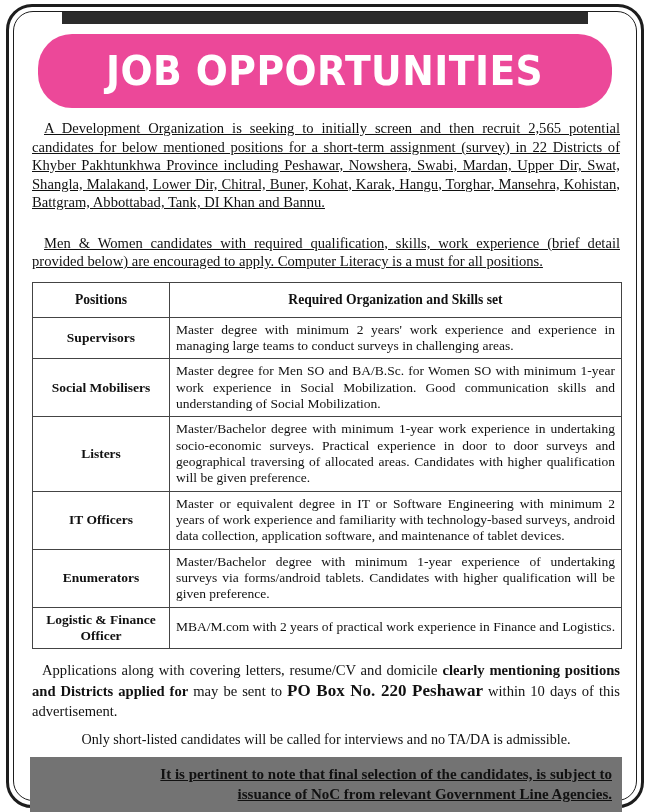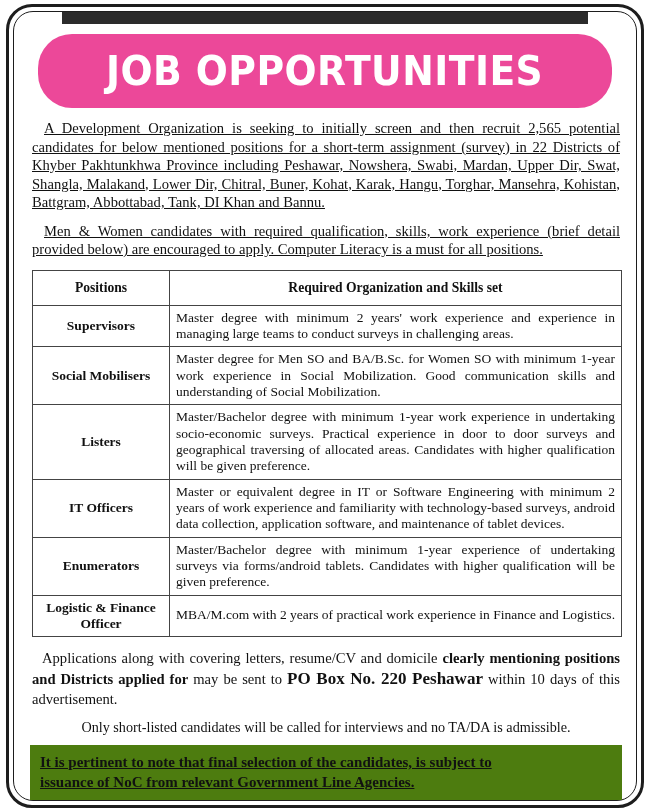--- a/index.html
+++ b/index.html
@@ -92,21 +92,21 @@
   
   .intro {
     margin: 11px 8px 0 10px;
     font-size: 14.6px;
     line-height: 1.27;
     text-align: justify;
     text-indent: 12px;
     text-decoration: underline;
   }
   .intro.second {
-    margin-top: 10px;
+    margin-top: 22px;
   }
 
   
   table.jobs {
     margin: 11px 6px 0 10px;
     width: calc(100% - 16px);
     border-collapse: collapse;
     border: 1.3px solid #333333;
     font-size: 13.5px;
   }
@@ -148,23 +148,23 @@
 
   .shortlist {
     margin: 10px 8px 0 10px;
     font-size: 14.2px;
     text-align: center;
   }
 
   
   .noc-note {
     margin: 9px 6px 0 8px;
-    background: #4d7c0f;
+    background: #737373;
     padding: 7px 10px 8px 10px;
-    text-align: left;
+    text-align: right;
     font-weight: bold;
     font-size: 15px;
     line-height: 1.34;
   }
   .noc-note span {
     text-decoration: underline;
   }
 </style>
 </head>
 <body>

